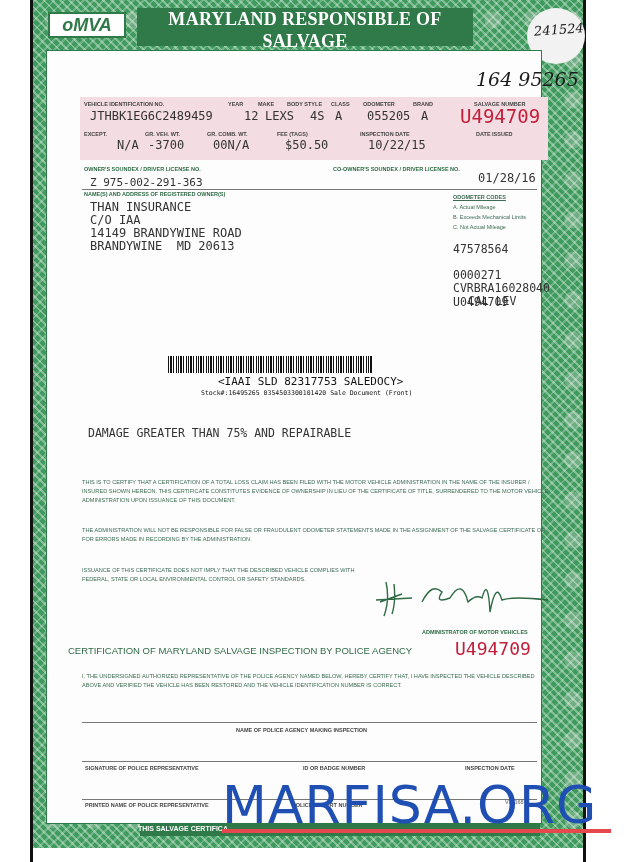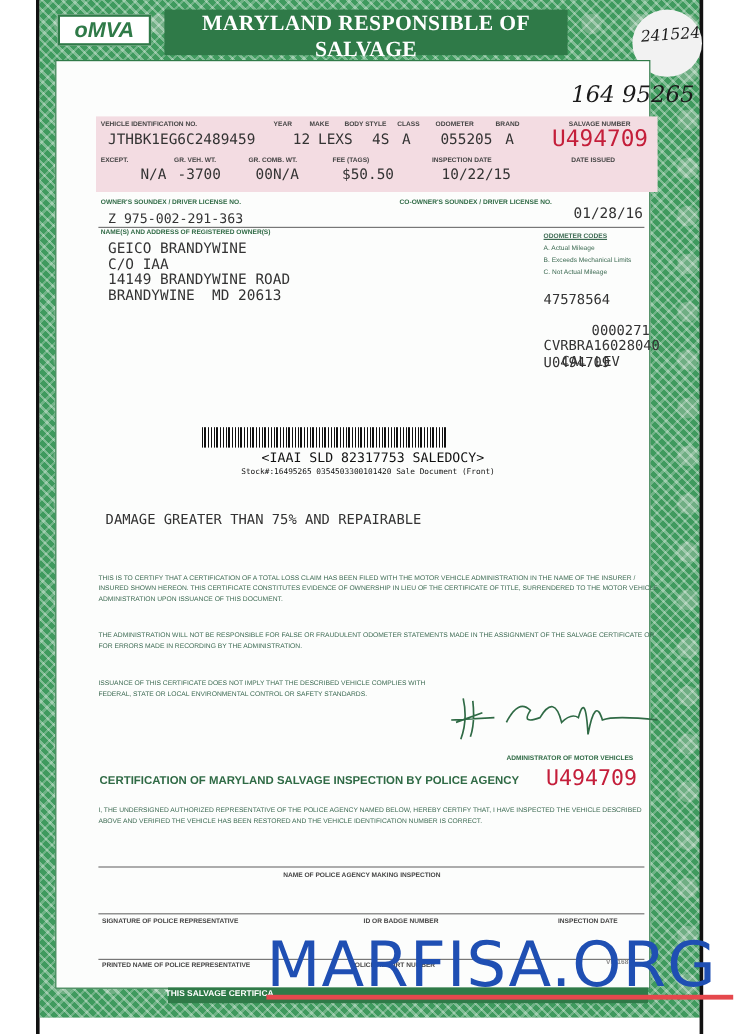--- a/index.html
+++ b/index.html
@@ -27,21 +27,21 @@
   .mono{position:absolute;font-family:"DejaVu Sans Mono",monospace;color:#333;white-space:pre;}
   .red{color:#c41e3a;}
   .g-lbl{position:absolute;font-size:5.5px;font-weight:bold;color:#2f6a45;white-space:nowrap;}
   .rule{position:absolute;height:1px;background:#777;}
   .codes{position:absolute;left:453px;top:192px;font-size:5.5px;color:#3d6b53;line-height:10px;}
   .codes .h{font-weight:bold;text-decoration:underline;}
   .barcode{position:absolute;left:168px;top:356px;width:204px;height:17px;
     background:repeating-linear-gradient(90deg,#111 0 1px,#fff 1px 2px,#111 2px 4px,#fff 4px 5px,#111 5px 6px,#fff 6px 8px,#111 8px 9px,#fff 9px 10px);}
   .para{position:absolute;left:82px;width:468px;font-size:5.6px;color:#3d6b53;line-height:9px;text-transform:uppercase;}
   .sig{position:absolute;left:372px;top:572px;width:180px;height:48px;}
-  .cert-head{position:absolute;left:83px;top:645px;font-size:9.5px;font-weight:bold;color:#2f6a45;white-space:nowrap;}
+  .cert-head{position:absolute;left:68px;top:645px;font-size:9.5px;font-weight:normal;color:#2f6a45;white-space:nowrap;}
   .bottom-band{position:absolute;left:140px;top:823px;width:400px;height:13px;background:#2f7a48;}
   .bottom-text{position:absolute;left:138px;top:825px;font-size:7px;color:#fff;font-weight:bold;white-space:nowrap;}
   .watermark{position:absolute;left:222px;top:775px;font-family:"DejaVu Sans",sans-serif;font-size:52px;color:#1f4fb3;letter-spacing:1px;white-space:nowrap;line-height:60px;}
   .wm-line{position:absolute;left:222px;top:829px;width:389px;height:4px;background:#e5484d;}
 </style>
 </head>
 <body>
 
 <div class="scan-edge"></div>
 <div class="frame"></div>
@@ -89,35 +89,35 @@
 <div class="mono" style="left:213px;top:138px;font-size:12px;">00N/A</div>
 <div class="mono" style="left:285px;top:138px;font-size:12px;">$50.50</div>
 <div class="mono" style="left:368px;top:138px;font-size:12px;">10/22/15</div>
 <div class="mono" style="left:478px;top:138px;font-size:12px;margin-top:33px;">01/28/16</div>
 
 <div class="g-lbl" style="left:84px;top:166px;">OWNER'S SOUNDEX / DRIVER LICENSE NO.</div>
 <div class="g-lbl" style="left:333px;top:166px;">CO-OWNER'S SOUNDEX / DRIVER LICENSE NO.</div>
 <div class="mono" style="left:90px;top:176px;font-size:11px;">Z 975-002-291-363</div>
 <div class="rule" style="left:82px;top:189px;width:455px;"></div>
 <div class="g-lbl" style="left:84px;top:191px;">NAME(S) AND ADDRESS OF REGISTERED OWNER(S)</div>
-<div class="mono" style="left:90px;top:201px;font-size:12px;line-height:13px;">GEICO BRANDYWINE</div>
+<div class="mono" style="left:90px;top:201px;font-size:12px;line-height:13px;">THAN INSURANCE</div>
 <div class="mono" style="left:90px;top:214px;font-size:12px;line-height:13px;text-align:center;">C/O IAA</div>
 <div class="mono" style="left:90px;top:227px;font-size:12px;line-height:13px;">14149 BRANDYWINE ROAD</div>
 <div class="mono" style="left:90px;top:240px;font-size:12px;line-height:13px;">BRANDYWINE  MD 20613</div>
 
 <div class="codes">
   <div class="h">ODOMETER CODES</div>
   <div>A. Actual Mileage</div>
   <div>B. Exceeds Mechanical Limits</div>
   <div>C. Not Actual Mileage</div>
 </div>
 
 <div class="mono" style="left:453px;top:243px;font-size:11.5px;line-height:13px;">47578564</div>
 <div class="mono" style="left:453px;top:256px;font-size:11.5px;line-height:13px;margin-top:40px;">U0494709</div>
-<div class="mono" style="left:453px;top:269px;font-size:11.5px;line-height:13px;margin-left:40px;">0000271</div>
+<div class="mono" style="left:453px;top:269px;font-size:11.5px;line-height:13px;">0000271</div>
 <div class="mono" style="left:453px;top:282px;font-size:11.5px;line-height:13px;">CVRBRA16028040</div>
 <div class="mono" style="left:468px;top:295px;font-size:11.5px;line-height:13px;">CAL LEV</div>
 
 <div class="barcode"></div>
 <div class="mono" style="left:218px;top:375px;font-size:11px;color:#111;">&lt;IAAI SLD 82317753 SALEDOCY&gt;</div>
 <div class="mono" style="left:201px;top:389px;font-size:6.5px;color:#111;">Stock#:16495265 0354503300101420 Sale Document (Front)</div>
 
 <div class="mono" style="left:88px;top:426px;font-size:11.5px;">DAMAGE GREATER THAN 75% AND REPAIRABLE</div>
 
 <div class="para" style="top:478px;">THIS IS TO CERTIFY THAT A CERTIFICATION OF A TOTAL LOSS CLAIM HAS BEEN FILED WITH THE MOTOR VEHICLE ADMINISTRATION IN THE NAME OF THE INSURER / INSURED SHOWN HEREON. THIS CERTIFICATE CONSTITUTES EVIDENCE OF OWNERSHIP IN LIEU OF THE CERTIFICATE OF TITLE, SURRENDERED TO THE MOTOR VEHICLE ADMINISTRATION UPON ISSUANCE OF THIS DOCUMENT.</div>

